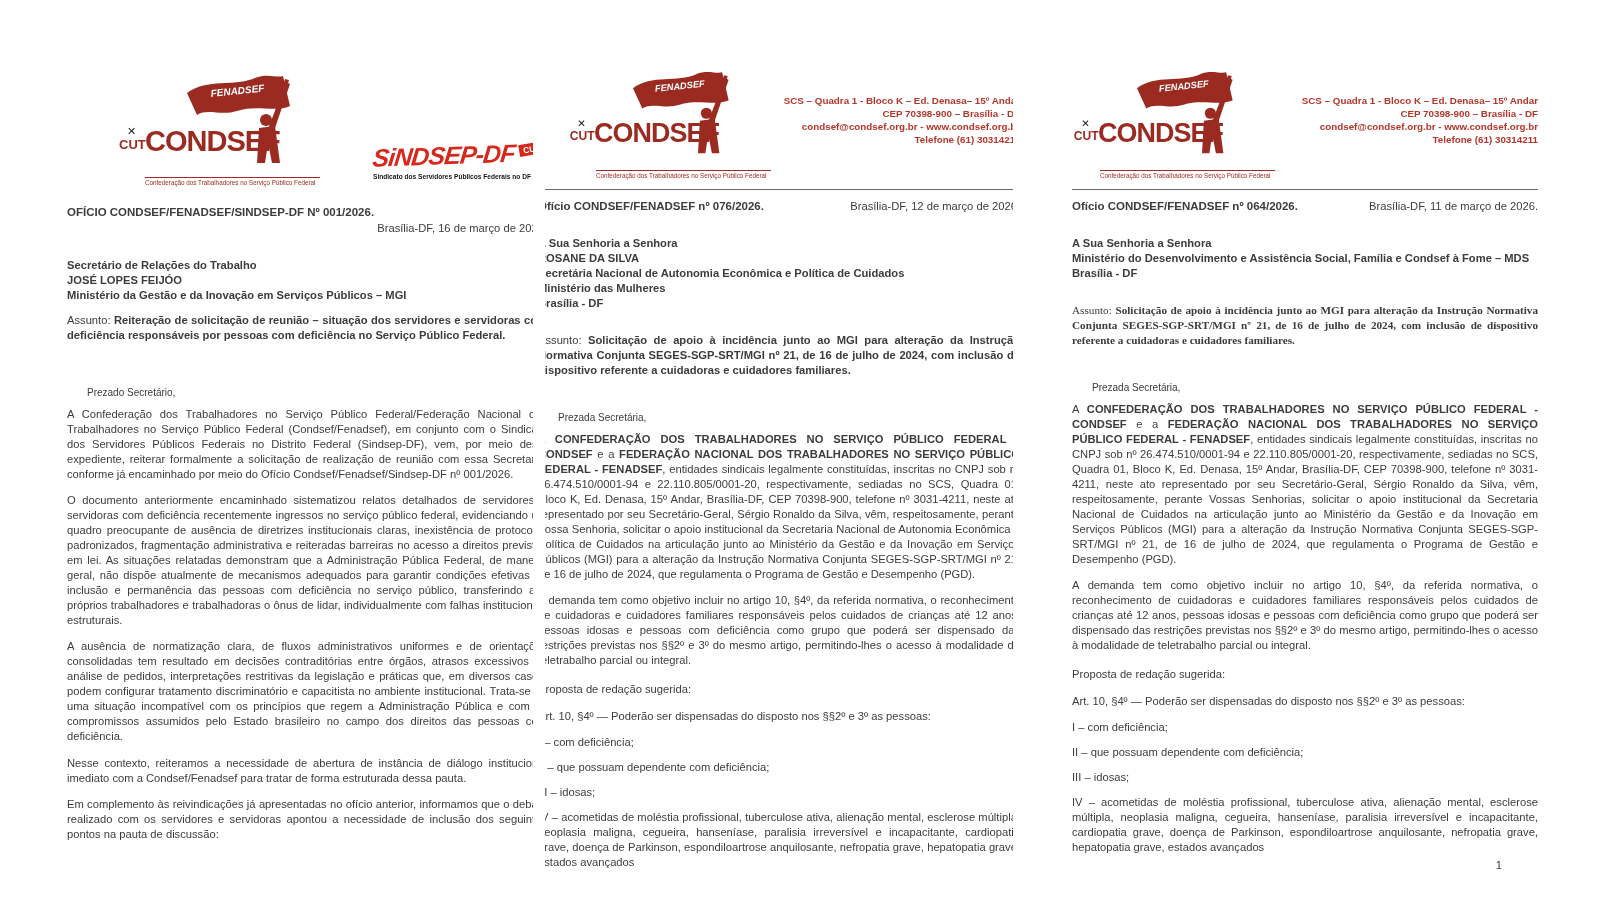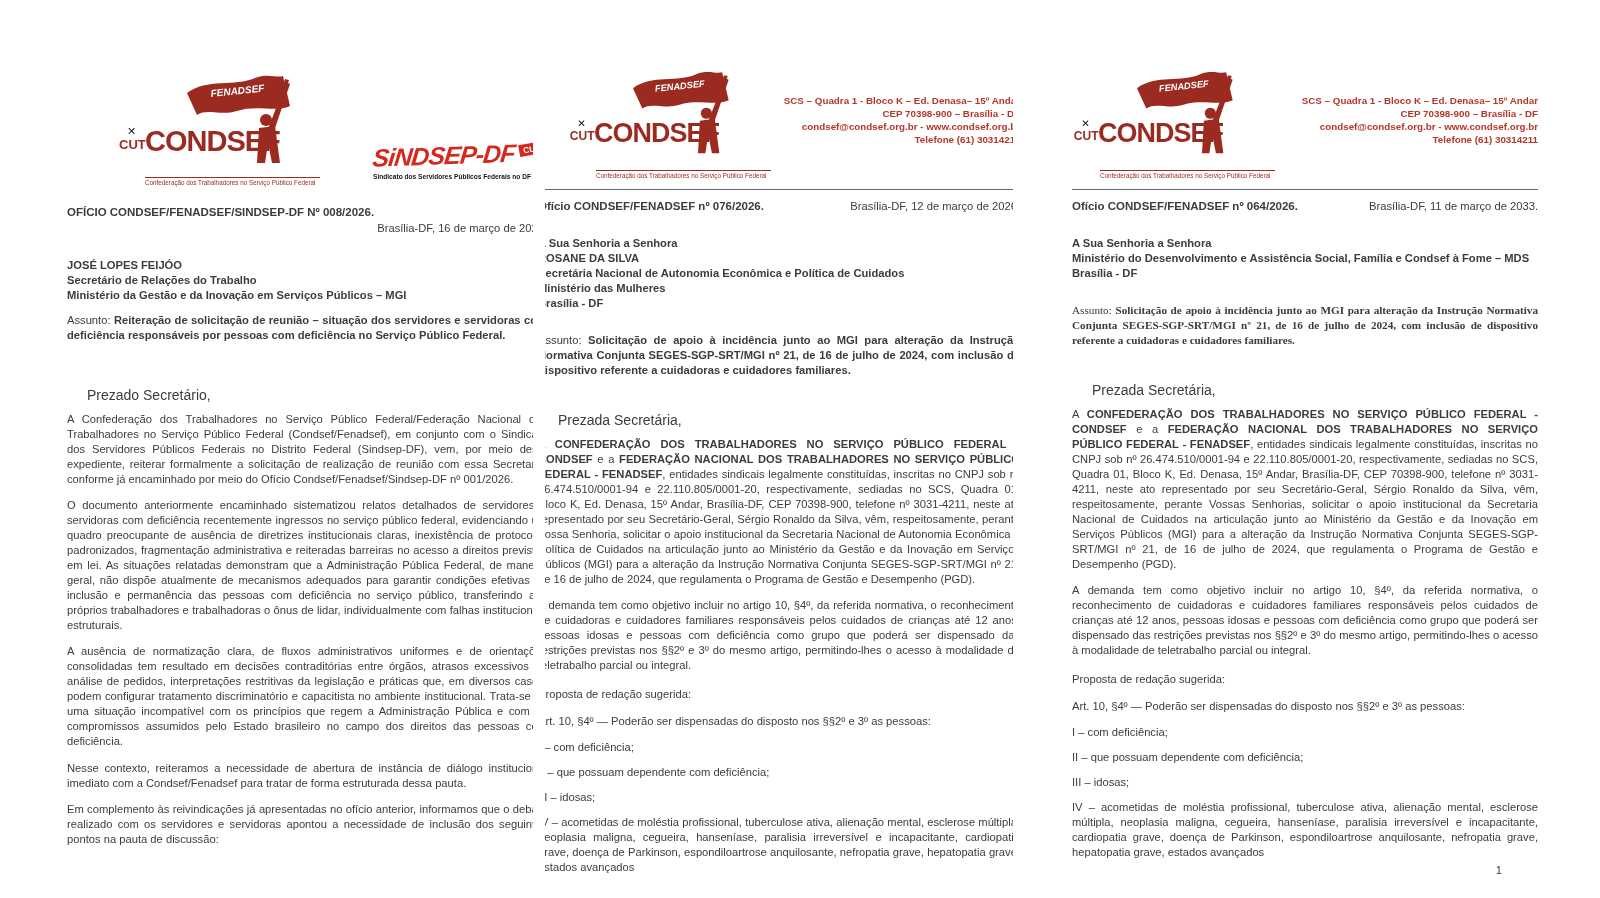--- a/index.html
+++ b/index.html
@@ -16,21 +16,21 @@
   #page-right{left:1032px;width:568px;}
   #page-right .sheet{left:40px;width:466px;}
 
   .bold{font-weight:bold;}
   .para{text-align:justify;font-size:11.2px;line-height:15px;margin-top:9px;}
   .office-row{display:flex;justify-content:space-between;align-items:baseline;margin-top:10px;}
   .office-line{font-size:11.5px;font-weight:bold;}
   .date-line{font-size:11.2px;}
   .addr-block{margin-top:24px;font-size:11.2px;line-height:15px;}
   .subject{margin-top:10px;text-align:justify;font-size:11.2px;line-height:15px;}
-  .salutation{margin-top:44px;font-size:14px;padding-left:20px;}
+  .salutation{margin-top:44px;font-size:10px;padding-left:20px;}
   .list-item{font-size:11.2px;line-height:15px;margin-top:10px;text-align:justify;}
 
   
   .letterhead{display:flex;align-items:flex-start;margin-top:66px;}
   .red-address{flex:1;text-align:right;font-size:9.8px;line-height:13px;font-weight:bold;color:#b5372c;margin-top:28px;}
   .head-rule{border:0;border-top:1.6px solid #6a6a6a;margin:10px 0 0 0;}
   .page-num{margin-top:4px;text-align:right;padding-right:36px;font-size:11.2px;}
 
   
   .condsef-logo{display:inline-block;}
@@ -64,25 +64,25 @@
           <text x="28" y="78" font-size="29" font-weight="bold" letter-spacing="-1" fill="#9b2a20">CONDSEF</text>
         </svg>
         <div class="condsef-tagline">Confederação dos Trabalhadores no Serviço Público Federal</div>
       </span>
       <span class="sindsep">
         <div class="sindsep-name">SiNDSEP-DF</div>
         <div class="cut-stamp">CUT</div>
         <div class="sindsep-tag">Sindicato dos Servidores Públicos Federais no DF</div>
       </span>
     </div>
-    <div class="office-line">OFÍCIO CONDSEF/FENADSEF/SINDSEP-DF Nº 008/2026.</div>
+    <div class="office-line">OFÍCIO CONDSEF/FENADSEF/SINDSEP-DF Nº 001/2026.</div>
     <div class="date-line">Brasília-DF, 16 de março de 2026.</div>
     <div class="addr-block bold">
+      <div>Secretário de Relações do Trabalho</div>
       <div>JOSÉ LOPES FEIJÓO</div>
-      <div>Secretário de Relações do Trabalho</div>
       <div>Ministério da Gestão e da Inovação em Serviços Públicos – MGI</div>
     </div>
     <div class="subject"><span>Assunto: </span><span class="bold">Reiteração de solicitação de reunião – situação dos servidores e servidoras com deficiência responsáveis por pessoas com deficiência no Serviço Público Federal.</span></div>
     <div class="salutation">Prezado Secretário,</div>
     <p class="para">A Confederação dos Trabalhadores no Serviço Público Federal/Federação Nacional dos Trabalhadores no Serviço Público Federal (Condsef/Fenadsef), em conjunto com o Sindicato dos Servidores Públicos Federais no Distrito Federal (Sindsep-DF), vem, por meio deste expediente, reiterar formalmente a solicitação de realização de reunião com essa Secretaria, conforme já encaminhado por meio do Ofício Condsef/Fenadsef/Sindsep-DF nº 001/2026.</p>
     <p class="para">O documento anteriormente encaminhado sistematizou relatos detalhados de servidores e servidoras com deficiência recentemente ingressos no serviço público federal, evidenciando um quadro preocupante de ausência de diretrizes institucionais claras, inexistência de protocolos padronizados, fragmentação administrativa e reiteradas barreiras no acesso a direitos previstos em lei. As situações relatadas demonstram que a Administração Pública Federal, de maneira geral, não dispõe atualmente de mecanismos adequados para garantir condições efetivas de inclusão e permanência das pessoas com deficiência no serviço público, transferindo aos próprios trabalhadores e trabalhadoras o ônus de lidar, individualmente com falhas institucionais estruturais.</p>
     <p class="para">A ausência de normatização clara, de fluxos administrativos uniformes e de orientações consolidadas tem resultado em decisões contraditórias entre órgãos, atrasos excessivos na análise de pedidos, interpretações restritivas da legislação e práticas que, em diversos casos, podem configurar tratamento discriminatório e capacitista no ambiente institucional. Trata-se de uma situação incompatível com os princípios que regem a Administração Pública e com os compromissos assumidos pelo Estado brasileiro no campo dos direitos das pessoas com deficiência.</p>
     <p class="para">Nesse contexto, reiteramos a necessidade de abertura de instância de diálogo institucional imediato com a Condsef/Fenadsef para tratar de forma estruturada dessa pauta.</p>
     <p class="para">Em complemento às reivindicações já apresentadas no ofício anterior, informamos que o debate realizado com os servidores e servidoras apontou a necessidade de inclusão dos seguintes pontos na pauta de discussão:</p>
   </div>
@@ -157,21 +157,21 @@
       <div class="red-address">
         <div>SCS – Quadra 1 - Bloco K – Ed. Denasa– 15º Andar</div>
         <div>CEP 70398-900 – Brasília - DF</div>
         <div>condsef@condsef.org.br - www.condsef.org.br</div>
         <div>Telefone (61) 30314211</div>
       </div>
     </div>
     <hr class="head-rule">
     <div class="office-row">
       <span class="office-line">Ofício CONDSEF/FENADSEF nº 064/2026.</span>
-      <span class="date-line">Brasília-DF, 11 de março de 2033.</span>
+      <span class="date-line">Brasília-DF, 11 de março de 2026.</span>
     </div>
     <div class="addr-block bold">
       <div>A Sua Senhoria a Senhora</div>
       <div>Ministério do Desenvolvimento e Assistência Social, Família e Condsef à Fome – MDS</div>
       <div>Brasília - DF</div>
     </div>
     <div class="subject" style="margin-top:22px;font-family:Liberation Serif, serif;"><span>Assunto: </span><span class="bold">Solicitação de apoio à incidência junto ao MGI para alteração da Instrução Normativa Conjunta SEGES-SGP-SRT/MGI nº 21, de 16 de julho de 2024, com inclusão de dispositivo referente a cuidadoras e cuidadores familiares.</span></div>
     <div class="salutation" style="margin-top:34px;">Prezada Secretária,</div>
     <p class="para"><span>A </span><span class="bold">CONFEDERAÇÃO DOS TRABALHADORES NO SERVIÇO PÚBLICO FEDERAL - CONDSEF</span><span> e a </span><span class="bold">FEDERAÇÃO NACIONAL DOS TRABALHADORES NO SERVIÇO PÚBLICO FEDERAL - FENADSEF</span><span>, entidades sindicais legalmente constituídas, inscritas no CNPJ sob nº 26.474.510/0001-94 e 22.110.805/0001-20, respectivamente, sediadas no SCS, Quadra 01, Bloco K, Ed. Denasa, 15º Andar, Brasília-DF, CEP 70398-900, telefone nº 3031-4211, neste ato representado por seu Secretário-Geral, Sérgio Ronaldo da Silva, vêm, respeitosamente, perante Vossas Senhorias, solicitar o apoio institucional da Secretaria Nacional de Cuidados na articulação junto ao Ministério da Gestão e da Inovação em Serviços Públicos (MGI) para a alteração da Instrução Normativa Conjunta SEGES-SGP-SRT/MGI nº 21, de 16 de julho de 2024, que regulamenta o Programa de Gestão e Desempenho (PGD).</span></p>
     <p class="para">A demanda tem como objetivo incluir no artigo 10, §4º, da referida normativa, o reconhecimento de cuidadoras e cuidadores familiares responsáveis pelos cuidados de crianças até 12 anos, pessoas idosas e pessoas com deficiência como grupo que poderá ser dispensado das restrições previstas nos §§2º e 3º do mesmo artigo, permitindo-lhes o acesso à modalidade de teletrabalho parcial ou integral.</p>

